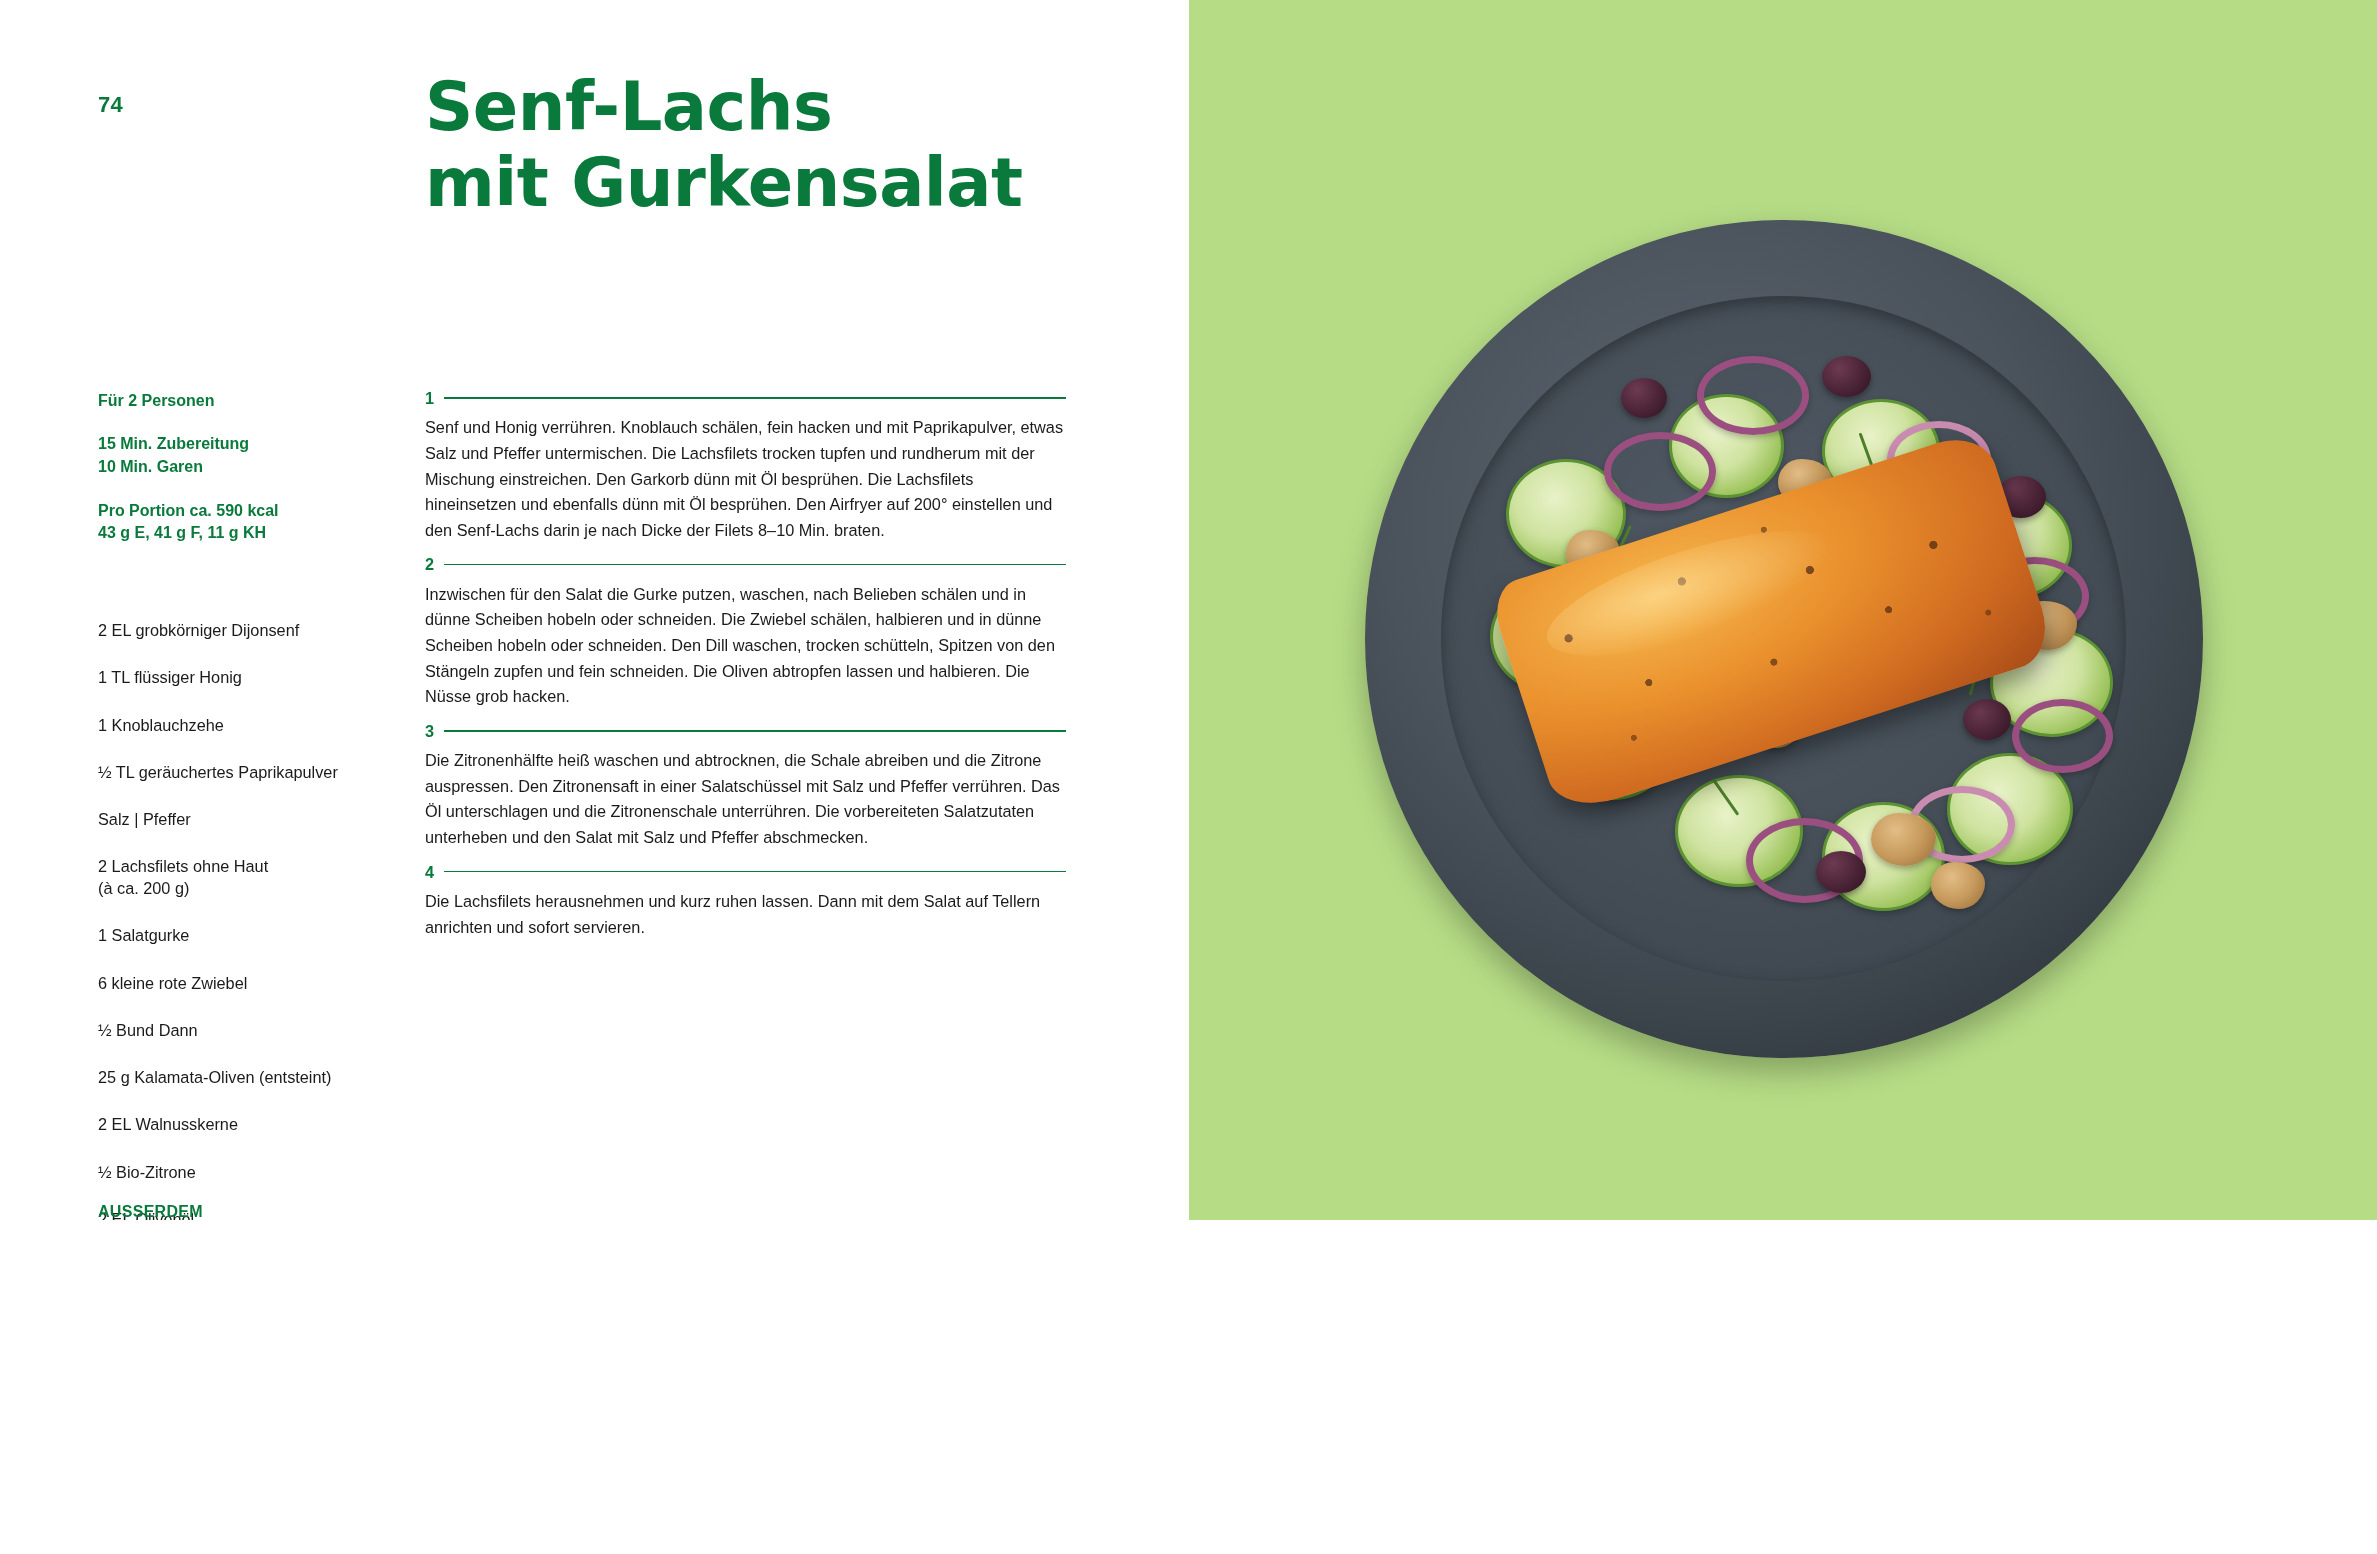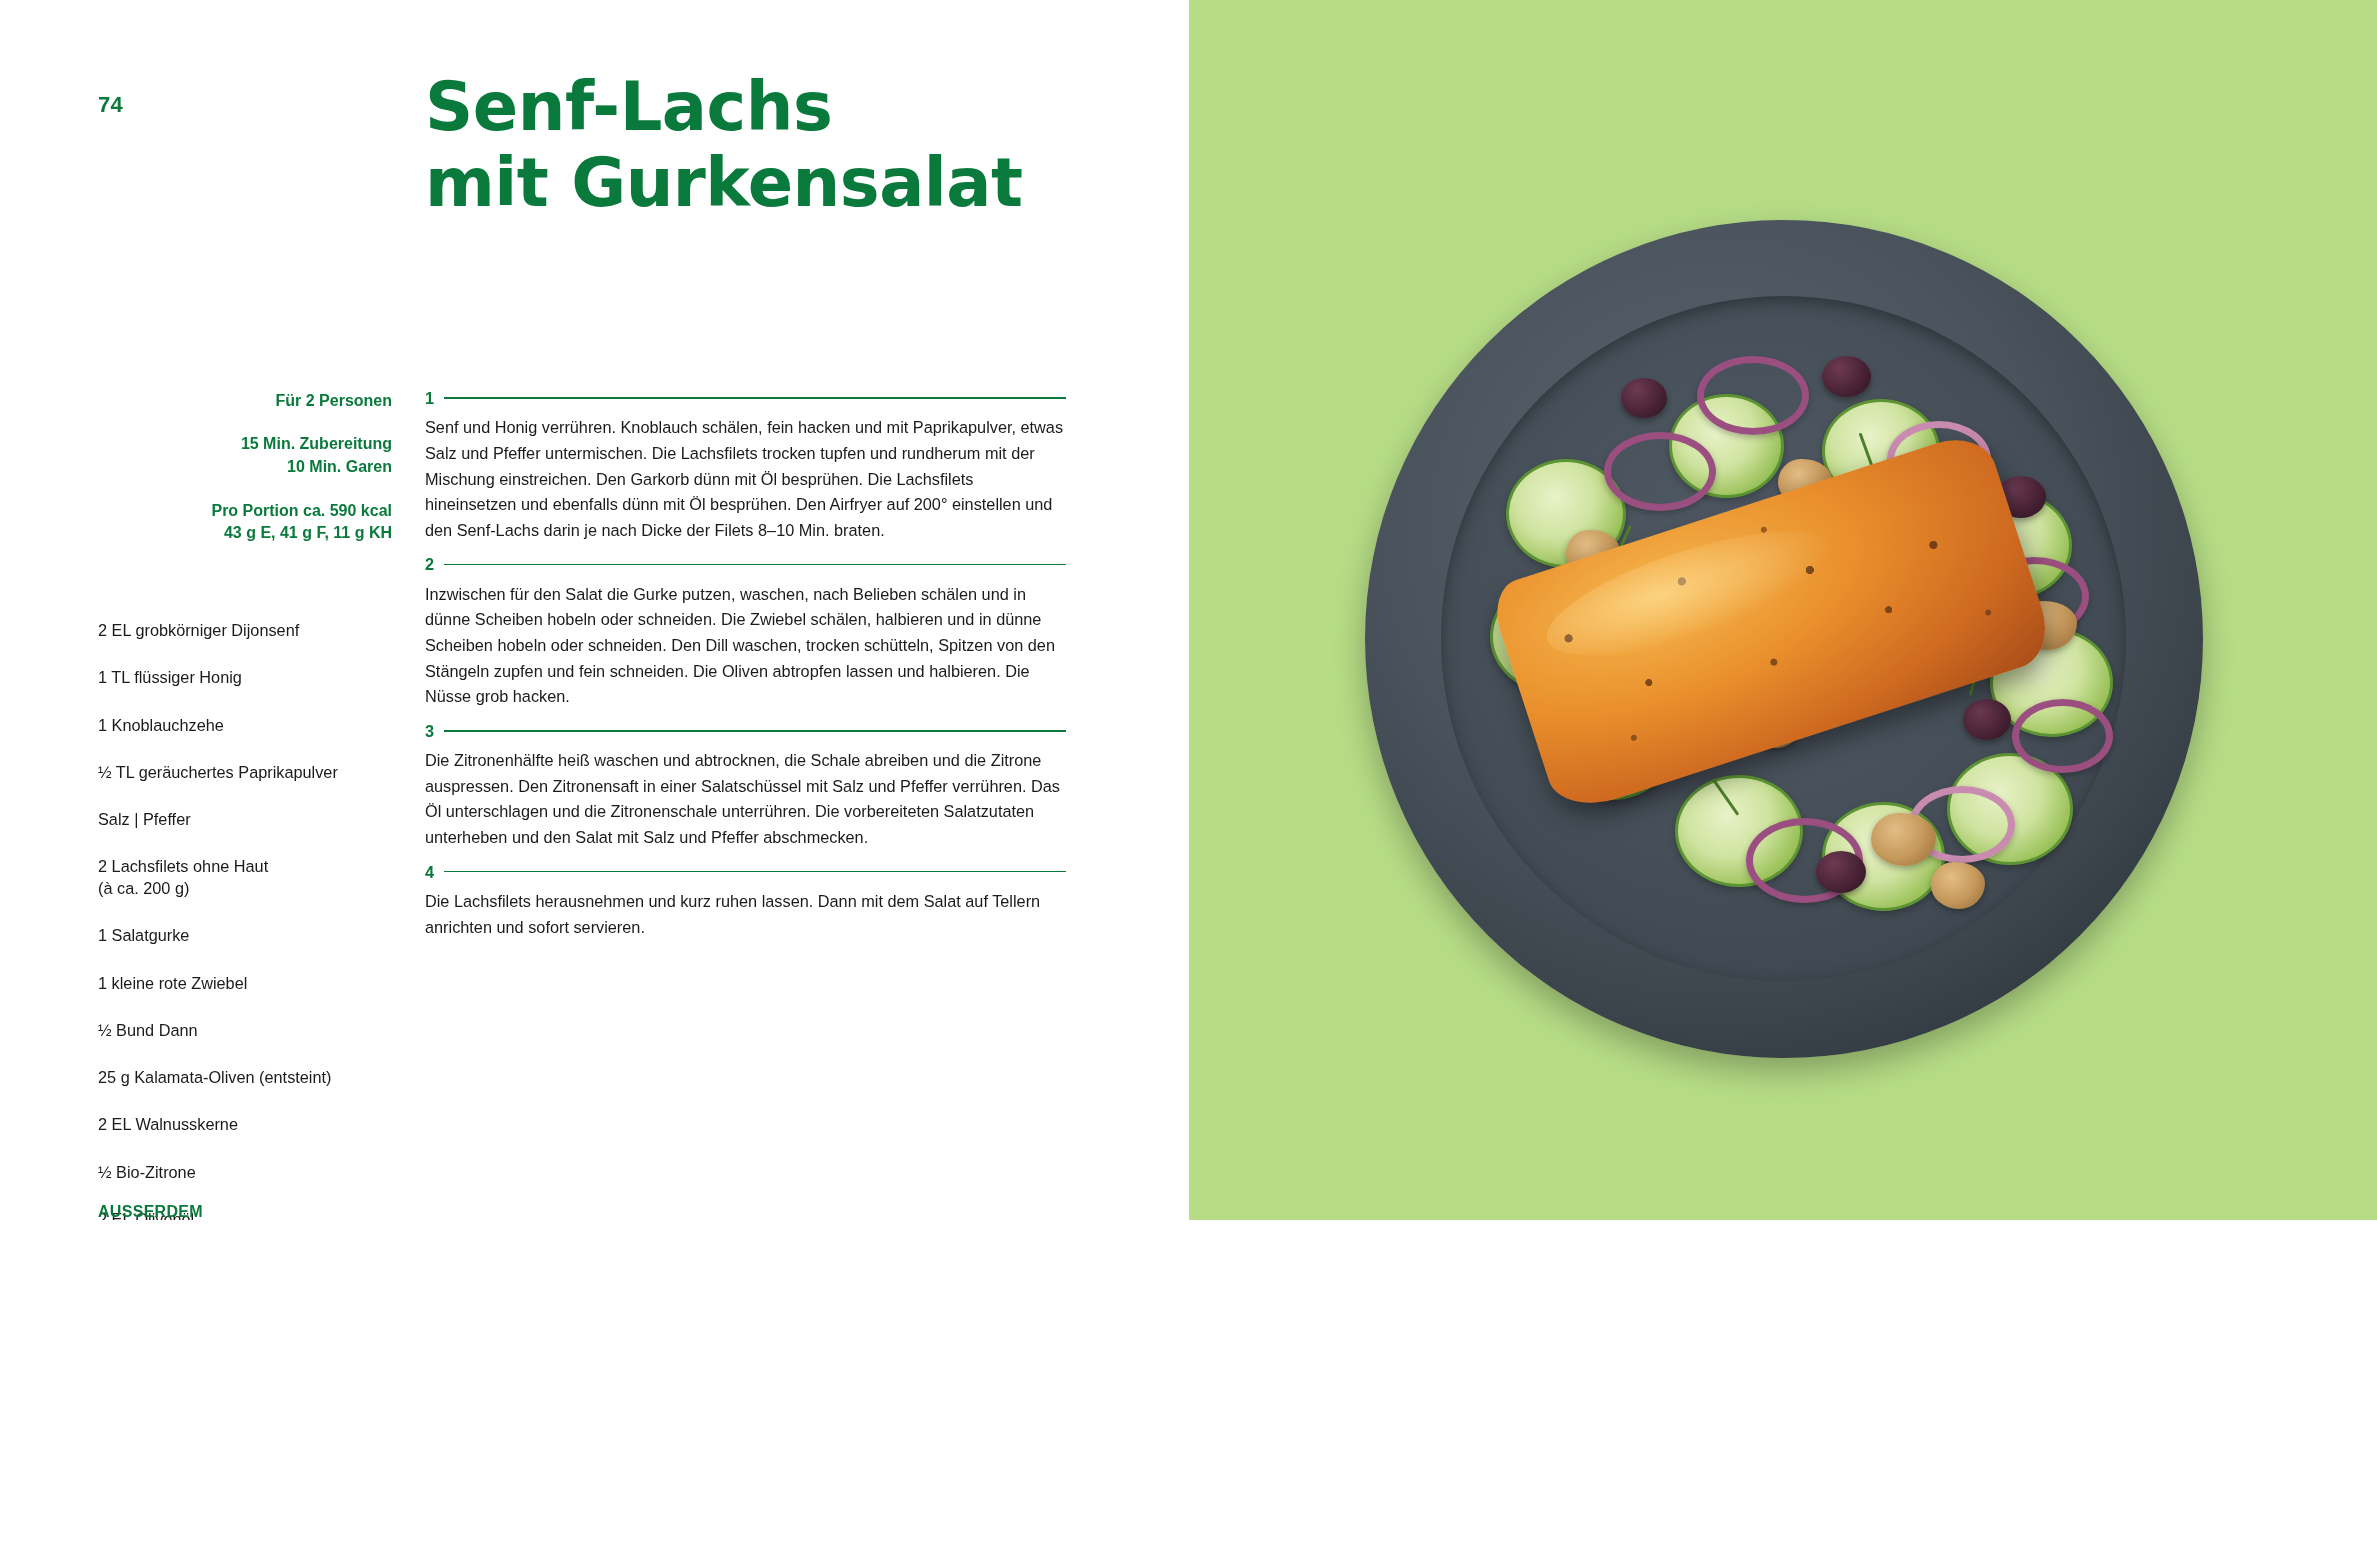--- a/index.html
+++ b/index.html
@@ -63,21 +63,21 @@
     top: 390px;
     width: 294px;
   }
   .meta-block {
     color: #0a7a3c;
     font-weight: bold;
     font-size: 16px;
     line-height: 1.42;
     margin-bottom: 20.7px;
   }
-  .meta-block div { white-space: nowrap; text-align: right; }
+  .meta-block div { white-space: nowrap; }
 
   .ingredients {
     position: absolute;
     left: 98px;
     top: 620px;
     width: 316px;
   }
   .ing-item {
     font-size: 16.3px;
     line-height: 1.33;
@@ -305,21 +305,21 @@
         <span>Salz | Pfeffer</span>
       </div>
       <div class="ing-item">
         <span>2 Lachsfilets ohne Haut</span>
         <span class="sub">(à ca. 200 g)</span>
       </div>
       <div class="ing-item">
         <span>1 Salatgurke</span>
       </div>
       <div class="ing-item">
-        <span>1 kleine rote Zwiebel</span>
+        <span>6 kleine rote Zwiebel</span>
       </div>
       <div class="ing-item">
         <span>½ Bund Dann</span>
       </div>
       <div class="ing-item">
         <span>25 g Kalamata-Oliven (entsteint)</span>
       </div>
       <div class="ing-item">
         <span>2 EL Walnusskerne</span>
       </div>

